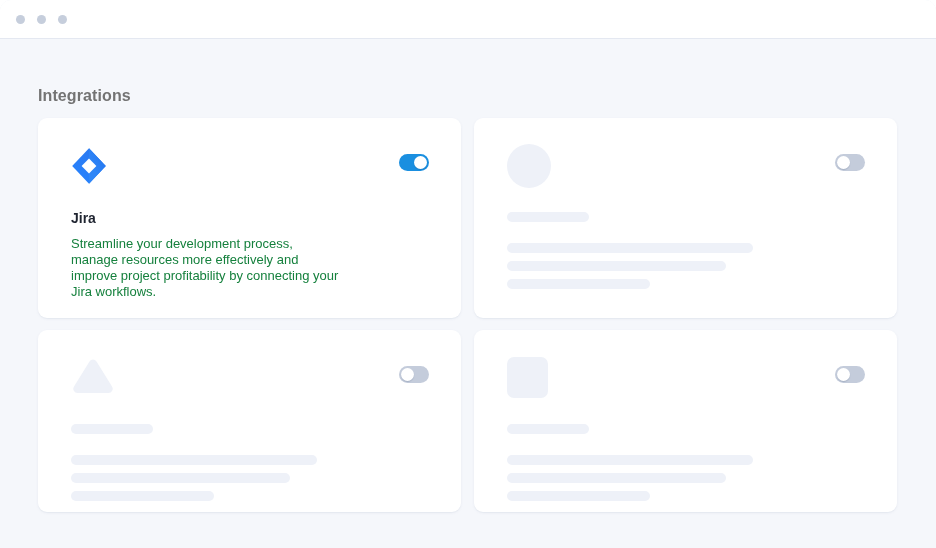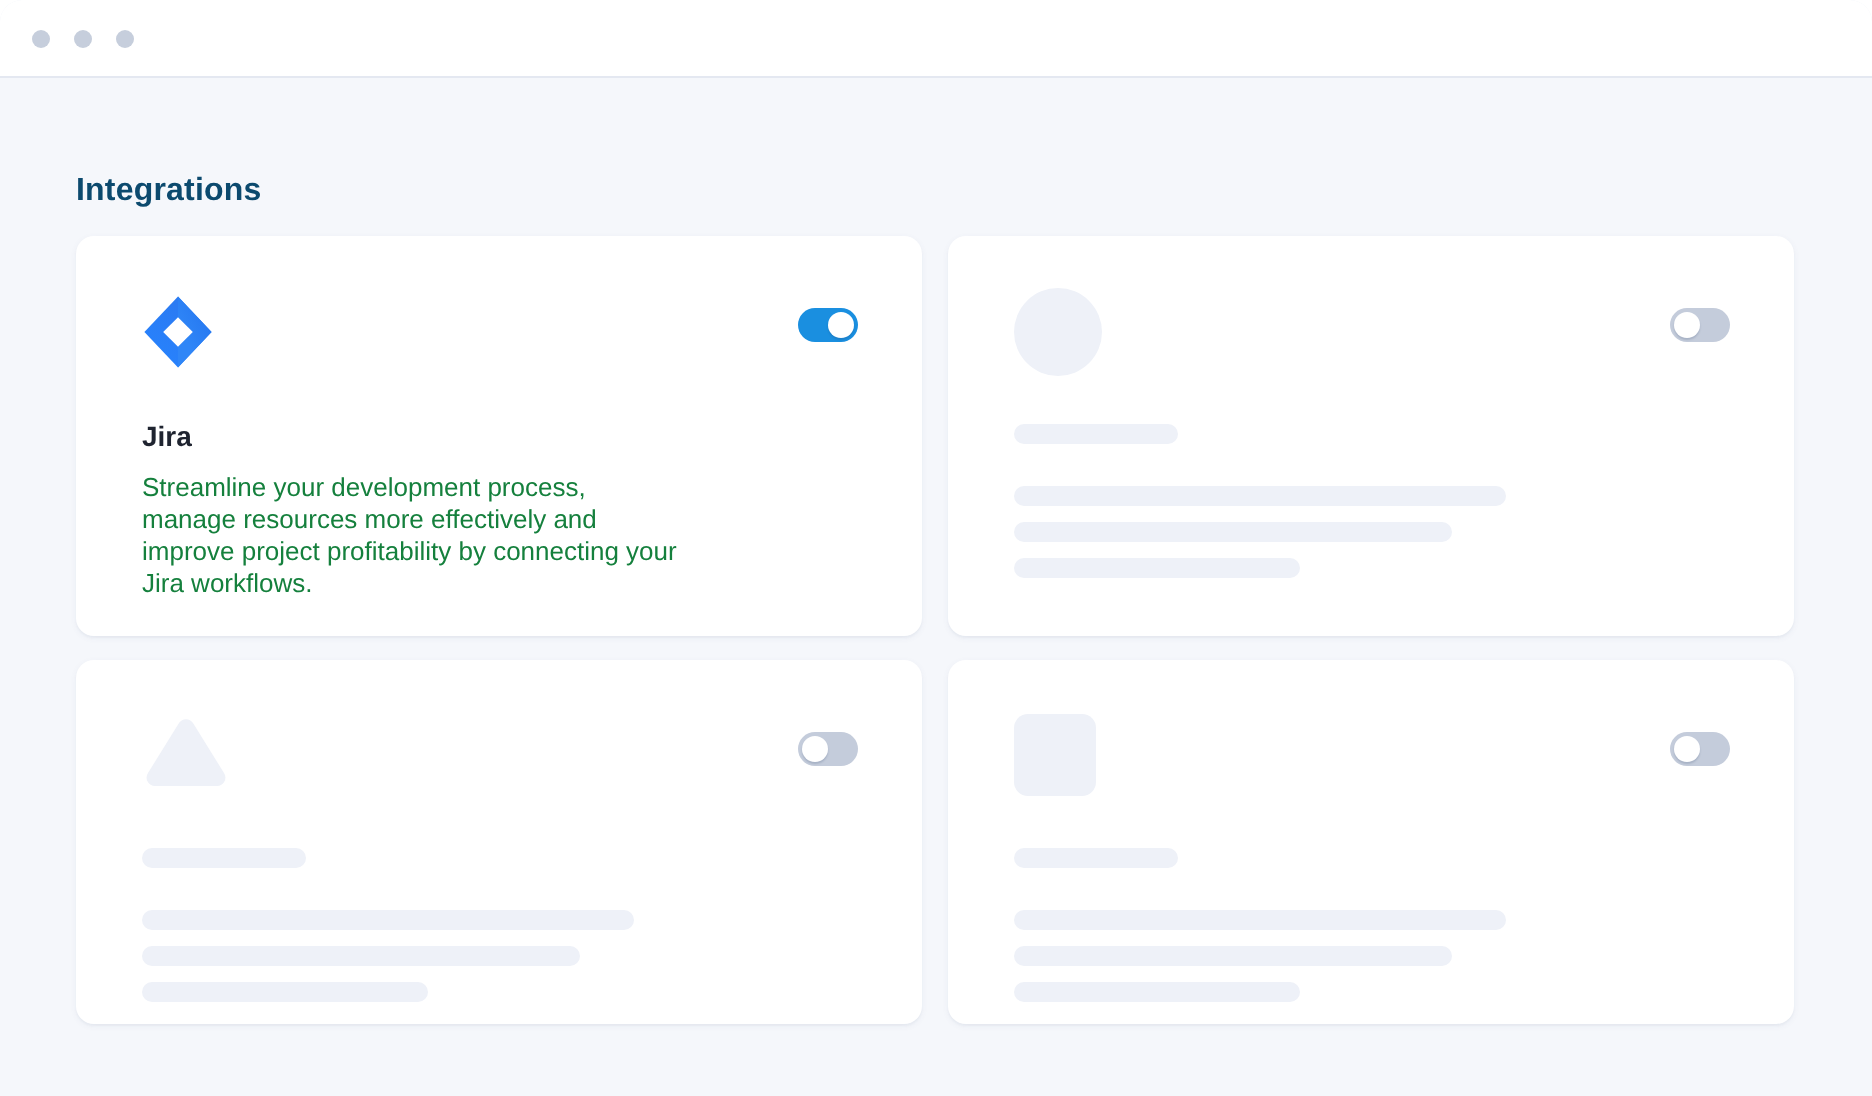--- a/index.html
+++ b/index.html
@@ -55,21 +55,21 @@
     background: #f5f7fb;
     box-sizing: border-box;
   }
 
   .page-title {
     position: absolute;
     left: 38px;
     top: 46px;
     font-size: 16px;
     font-weight: bold;
-    color: #0c4a6e;
+    color: #737373;
     letter-spacing: 0.1px;
     line-height: 20px;
   }
 
   .grid {
     position: absolute;
     left: 38px;
     top: 78px;
     width: 861px;
     display: grid;

